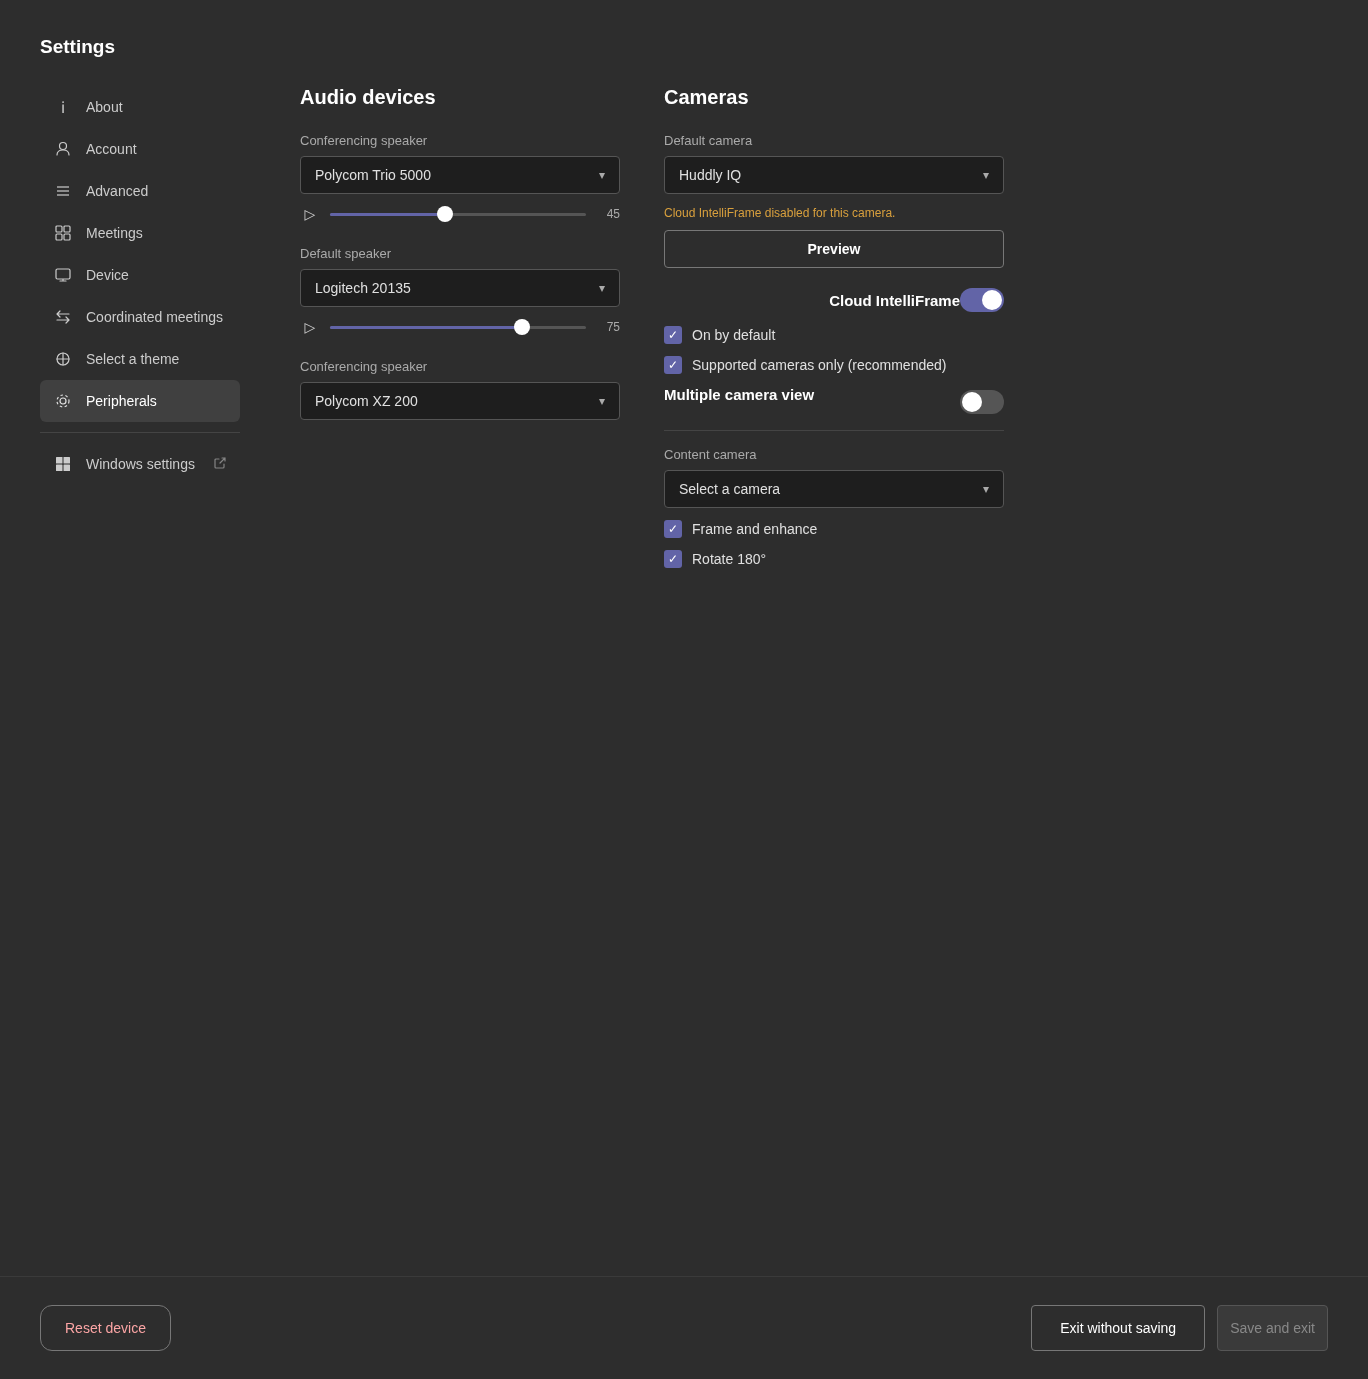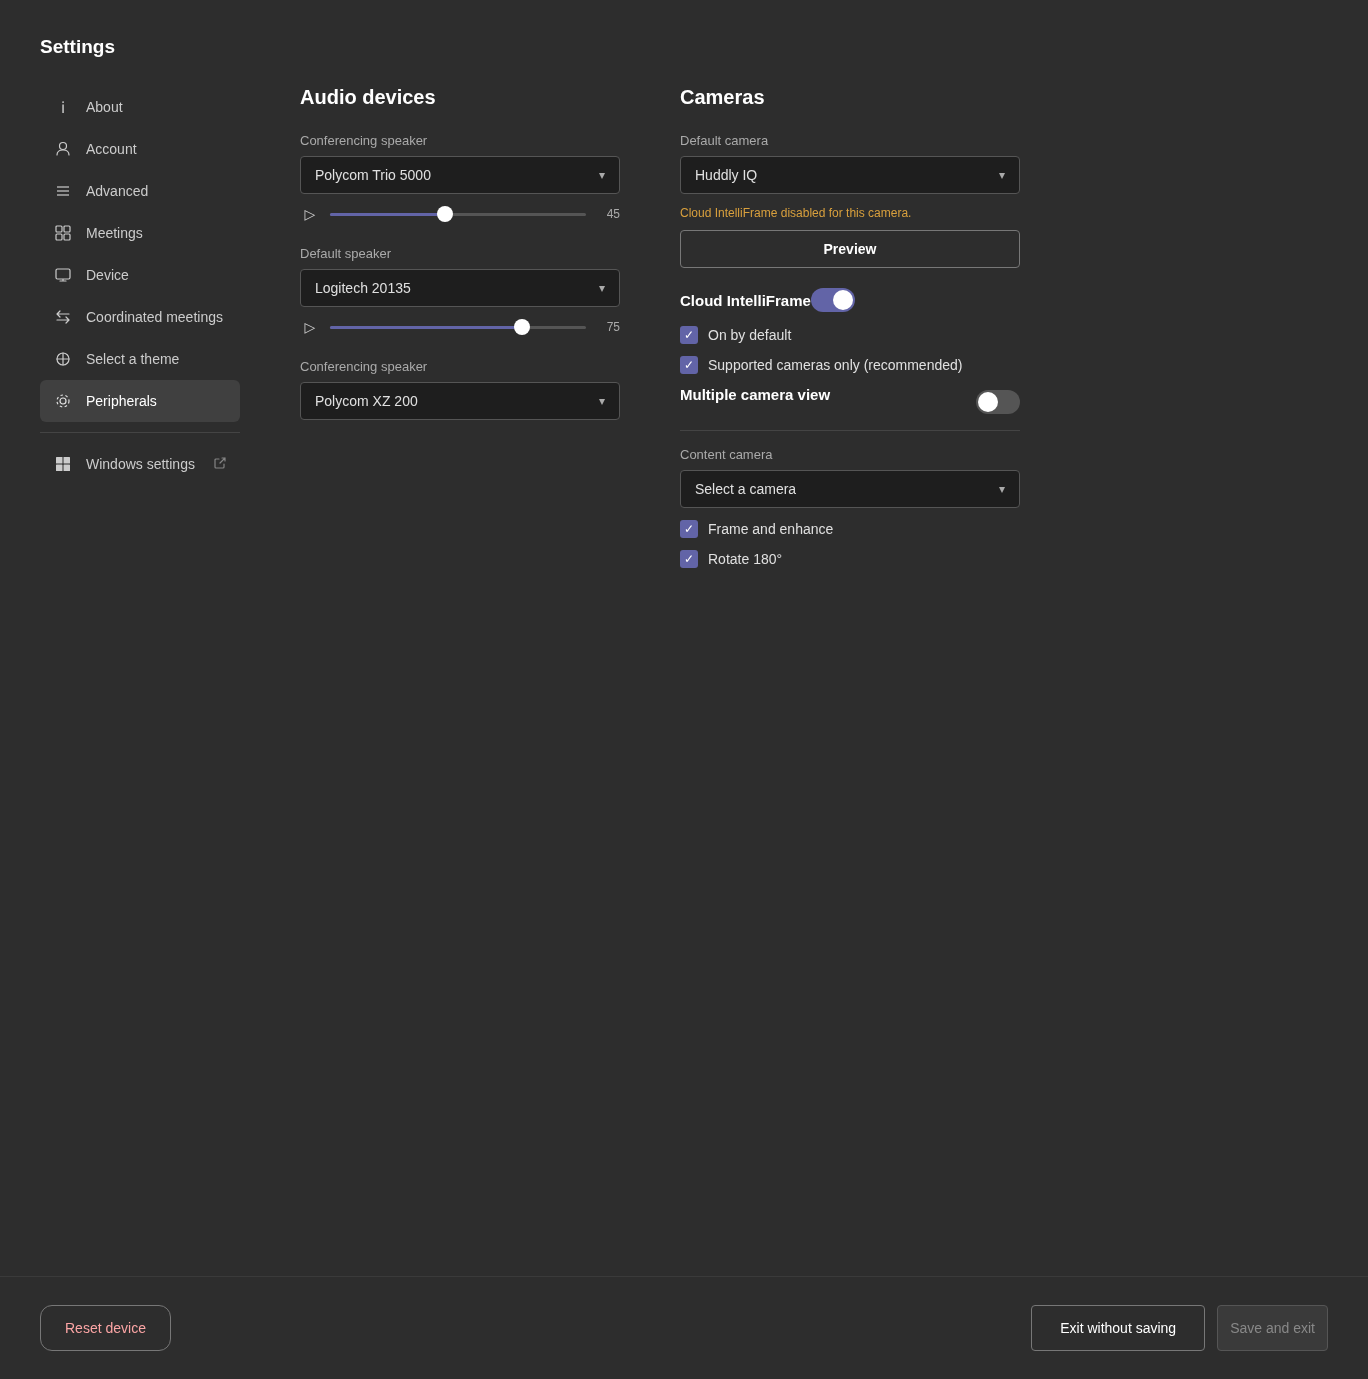--- a/index.html
+++ b/index.html
@@ -80,21 +80,21 @@
     .sidebar-divider {
       border: none;
       border-top: 1px solid #444;
       margin: 10px 0;
     }
 
     
     .main-content {
       flex: 1;
       display: flex;
-      gap: 60px;
+      gap: 44px;
       padding-left: 40px;
     }
 
     
     .audio-section {
       flex: 1;
       max-width: 320px;
     }
 
     .section-title {
@@ -199,21 +199,21 @@
       font-size: 14px;
       cursor: pointer;
       width: 100%;
       text-align: center;
       margin-bottom: 20px;
     }
 
     .toggle-row {
       display: flex;
       align-items: center;
-      justify-content: flex-start;
+      justify-content: flex-end;
       margin-bottom: 14px;
     }
 
     .toggle-label {
       font-size: 15px;
       font-weight: 600;
       color: #ffffff;
     }
 
     

